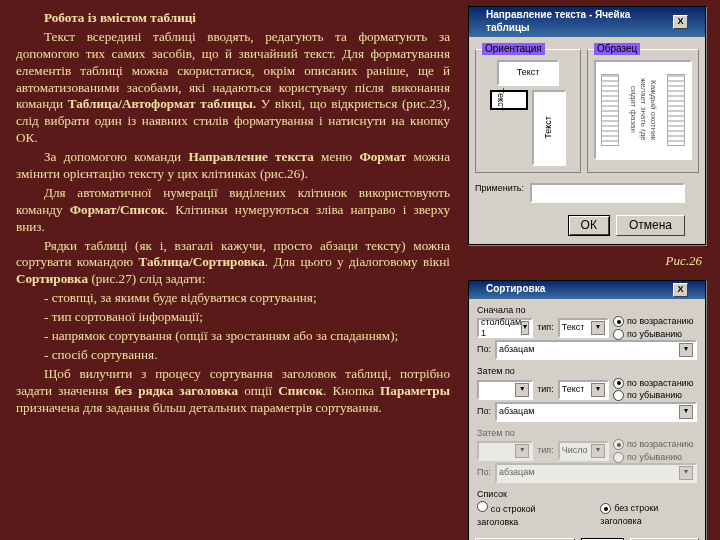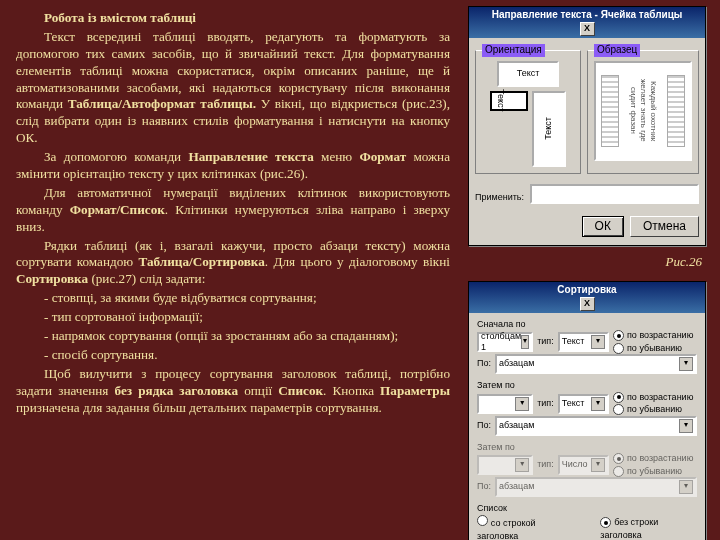--- a/index.html
+++ b/index.html
@@ -36,38 +36,38 @@
 
 .dlg{
   background:#d4d0c8;border:1px solid #000;
   font-family:Tahoma,Arial,sans-serif;
   font-size:10px;color:#000;
   box-shadow:1px 1px 0 #888;
 }
 .dlg .tb{
   background:linear-gradient(#0a246a,#3a6ea5);
   color:#fff;font-size:10px;font-weight:bold;
-  padding:2px 17px;display:flex;justify-content:space-between;align-items:center;flex-direction:column;
+  padding:2px 17px;display:flex;justify-content:space-between;align-items:center;
 }
 .dlg .xbtn{background:#d4d0c8;color:#000;border:1px solid #fff;border-right-color:#404040;border-bottom-color:#404040;width:13px;height:12px;text-align:center;line-height:10px;font-weight:bold;font-size:9px}
 .d1{width:236px}
 .d1 .body{padding:6px;display:flex;gap:6px}
 .grp{border:1px solid #808080;border-top-color:#fff;position:relative;padding:10px 6px 6px 6px;margin-top:6px}
 .grp>.lbl{position:absolute;top:-7px;left:6px;background:#8b5cf6;padding:0 3px;font-size:10px}
 .orients{display:flex;gap:4px;align-items:stretch}
 .obox{border:2px inset #fff;background:#fff;width:30px;height:72px;display:flex;align-items:center;justify-content:center;font-size:9px}
 .obox.sel{border:2px solid #000}
 .obox.h{width:58px;height:22px}
 .vtxt{writing-mode:vertical-rl;font-size:9px}
 .preview{border:2px inset #fff;background:#fff;width:94px;height:96px;display:flex;align-items:center;justify-content:center;font-size:8px;text-align:center}
 .prevlines{display:flex;gap:4px;align-items:center}
 .pv-side{width:16px;height:70px;border:1px solid #aaa;background:repeating-linear-gradient(#ccc,#ccc 2px,#fff 2px,#fff 5px)}
 .pv-mid{width:40px;height:70px;display:flex;align-items:center;justify-content:center}
 .pv-mid span{writing-mode:vertical-rl;font-size:8px;color:#555}
-.d1 .foot{padding:4px 6px 8px 6px;display:flex;align-items:flex-end;gap:6px}
+.d1 .foot{padding:4px 20px 8px 6px;display:flex;align-items:flex-start;gap:6px}
 .combo{flex:1;height:16px;border:2px inset #fff;background:#fff}
 .btn{background:#d4d0c8;border:1px solid #fff;border-right-color:#404040;border-bottom-color:#404040;padding:2px 12px;font-size:12px}
 .btn.def{border:1px solid #000;box-shadow:inset 1px 1px #fff,inset -1px -1px #404040}
 
 
 .d2{width:236px}
 .d2 .body{padding:6px 8px 8px 8px;display:flex;flex-direction:column;gap:6px}
 .row{display:flex;align-items:center;gap:4px}
 .sel{border:2px inset #fff;background:#fff;height:16px;flex:1;min-width:0;font-size:9px;padding:0 2px;display:flex;align-items:center;justify-content:space-between}
 .sel .dd{width:12px;height:12px;background:#d4d0c8;border:1px solid #808080;text-align:center;line-height:10px;font-size:8px}

